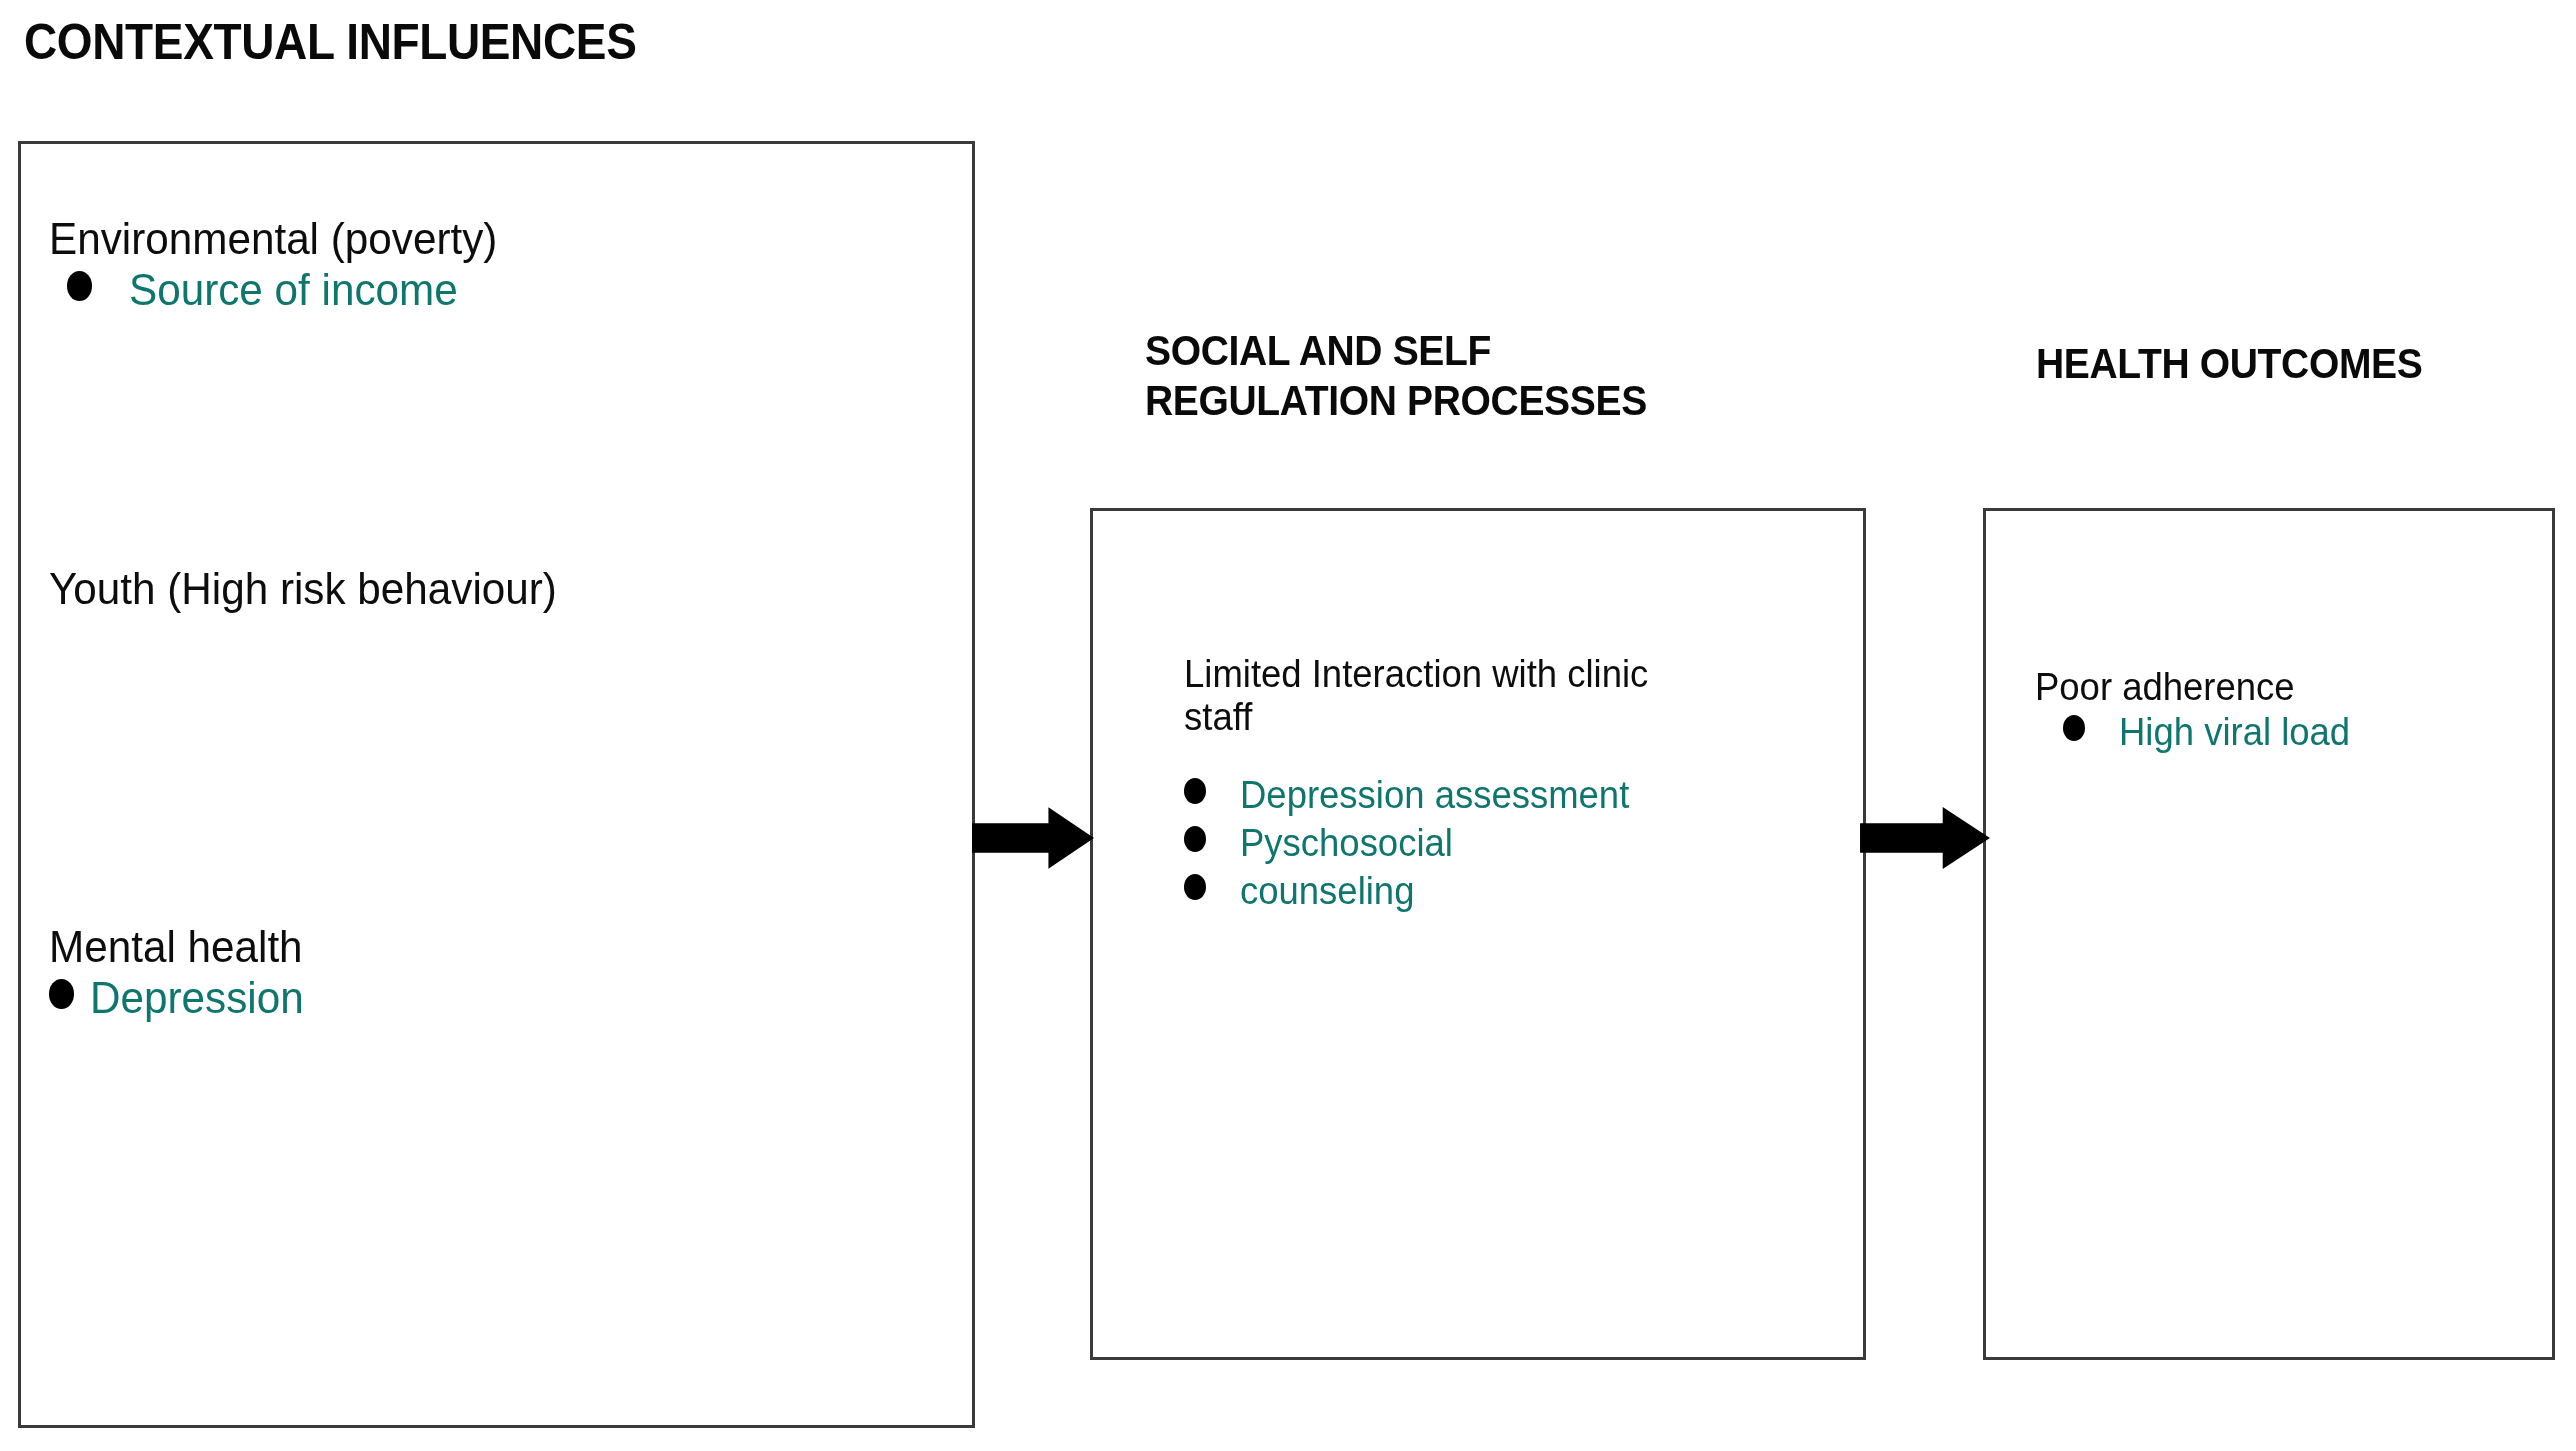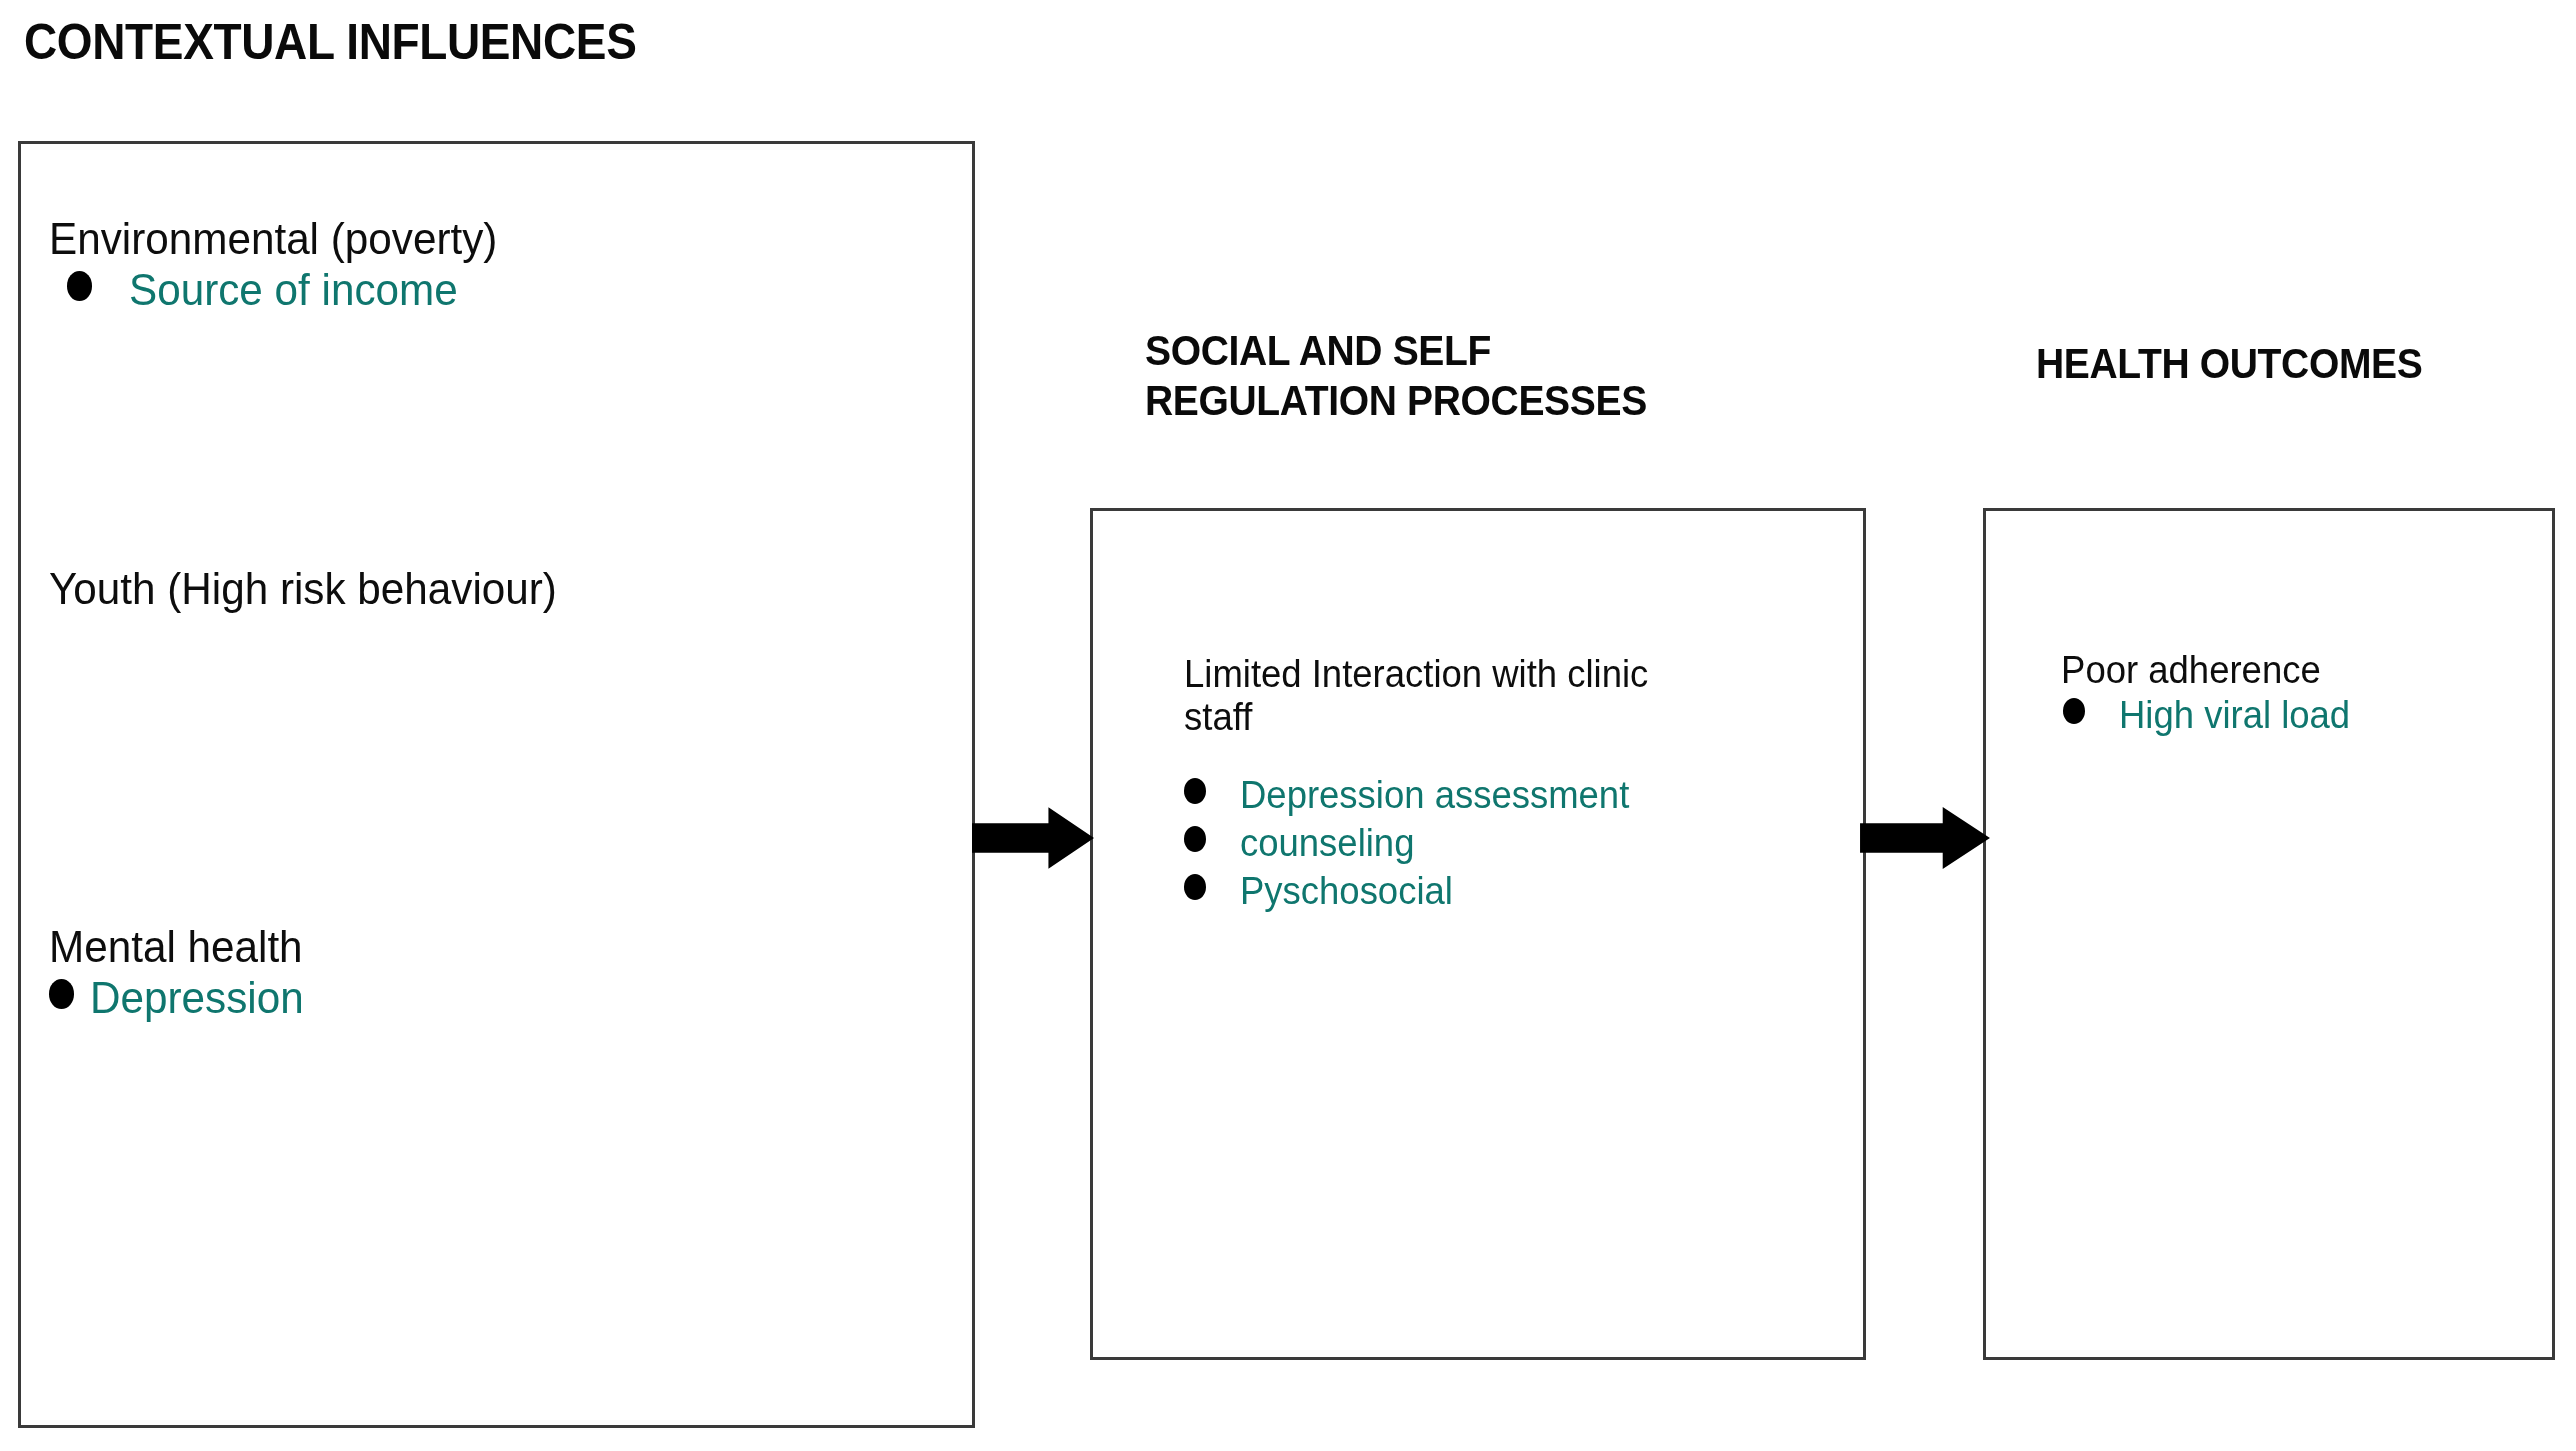--- a/index.html
+++ b/index.html
@@ -131,21 +131,21 @@
   }
   .gap-wide .bullet-dot { margin-right: 37px; }
   .gap-mid  .bullet-dot { margin-right: 28px; }
   .gap-tight .bullet-dot { margin-right: 16px; }
 
   
   #group-environmental { left: 49px;  top: 214px;  }
   #group-youth         { left: 49px;  top: 564px;  }
   #group-mental        { left: 49px;  top: 922px; }
   #group-limited       { left: 1140px; top: 653px; margin-left: 44px; }
-  #group-poor          { left: 2035px; top: 649px; text-align: center; }
+  #group-poor          { left: 2035px; top: 666px; }
 
   .indent-1 { padding-left: 17.7px; }
   .indent-2 { padding-left: 28px; }
   .spacer-lg { height: 52px; }
   .spacer-md { height: 34px; }
 
   
   .arrow {
     position: absolute;
   }
@@ -197,25 +197,25 @@
     <div class="group-title small">Limited Interaction with clinic
 staff</div>
     <div class="spacer-md"></div>
     <ul class="bullet-list">
       <li class="bullet-item small gap-mid">
         <span class="bullet-dot"></span>
         <span class="bullet-text">Depression assessment</span>
       </li>
       <li class="bullet-item small gap-mid">
         <span class="bullet-dot"></span>
+        <span class="bullet-text">Pyschosocial</span>
+      </li>
+      <li class="bullet-item small gap-mid">
+        <span class="bullet-dot"></span>
         <span class="bullet-text">counseling</span>
-      </li>
-      <li class="bullet-item small gap-mid">
-        <span class="bullet-dot"></span>
-        <span class="bullet-text">Pyschosocial</span>
       </li>
     </ul>
   </div>
 
   <div class="box" id="box-health"></div>
 
   <div class="group" id="group-poor">
     <div class="group-title small">Poor adherence</div>
     <ul class="bullet-list indent-2">
       <li class="bullet-item small gap-mid">

